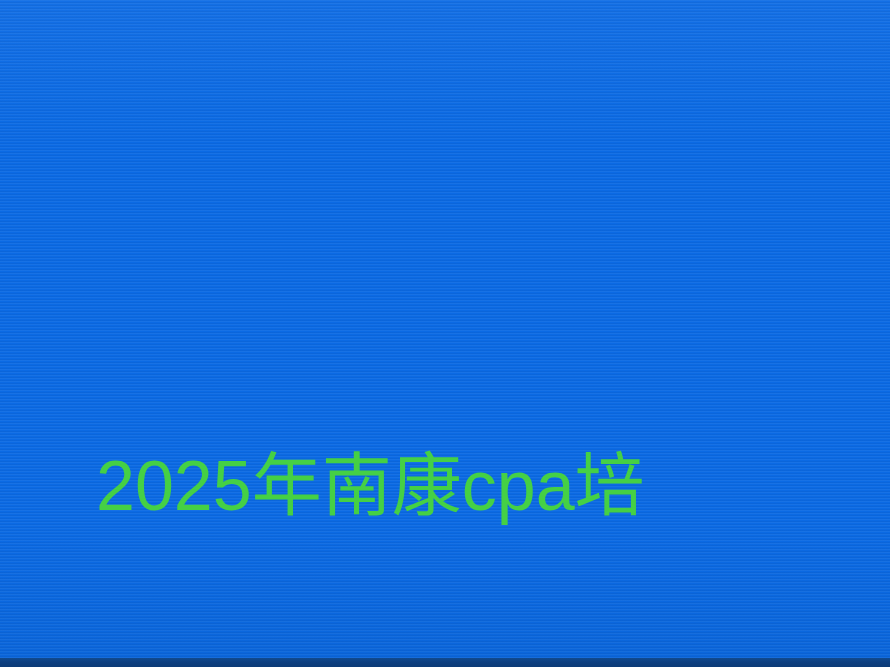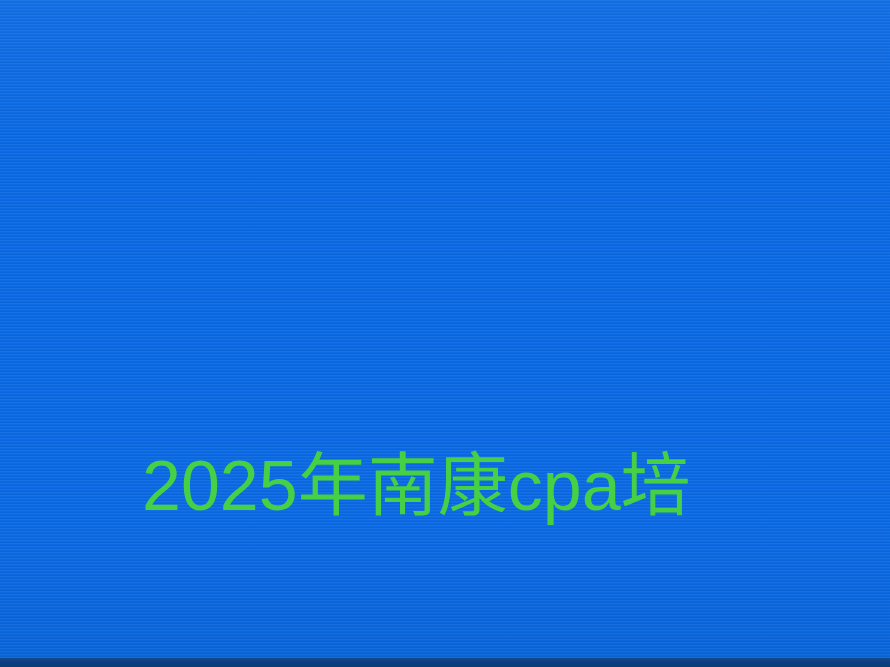--- a/index.html
+++ b/index.html
@@ -69,21 +69,20 @@
     font-size: 70px;
     line-height: 100px;
     font-weight: 400;
     letter-spacing: 0px;
     white-space: pre-wrap;
     text-align: left;
   }
 
   #poster .headline .line {
     display: block;
-    margin-left: 46px;
   }
 </style>
 </head>
 <body>
 
 <div id="poster">
 
   <div class="texture"></div>
 
   <div class="vignette"></div>

